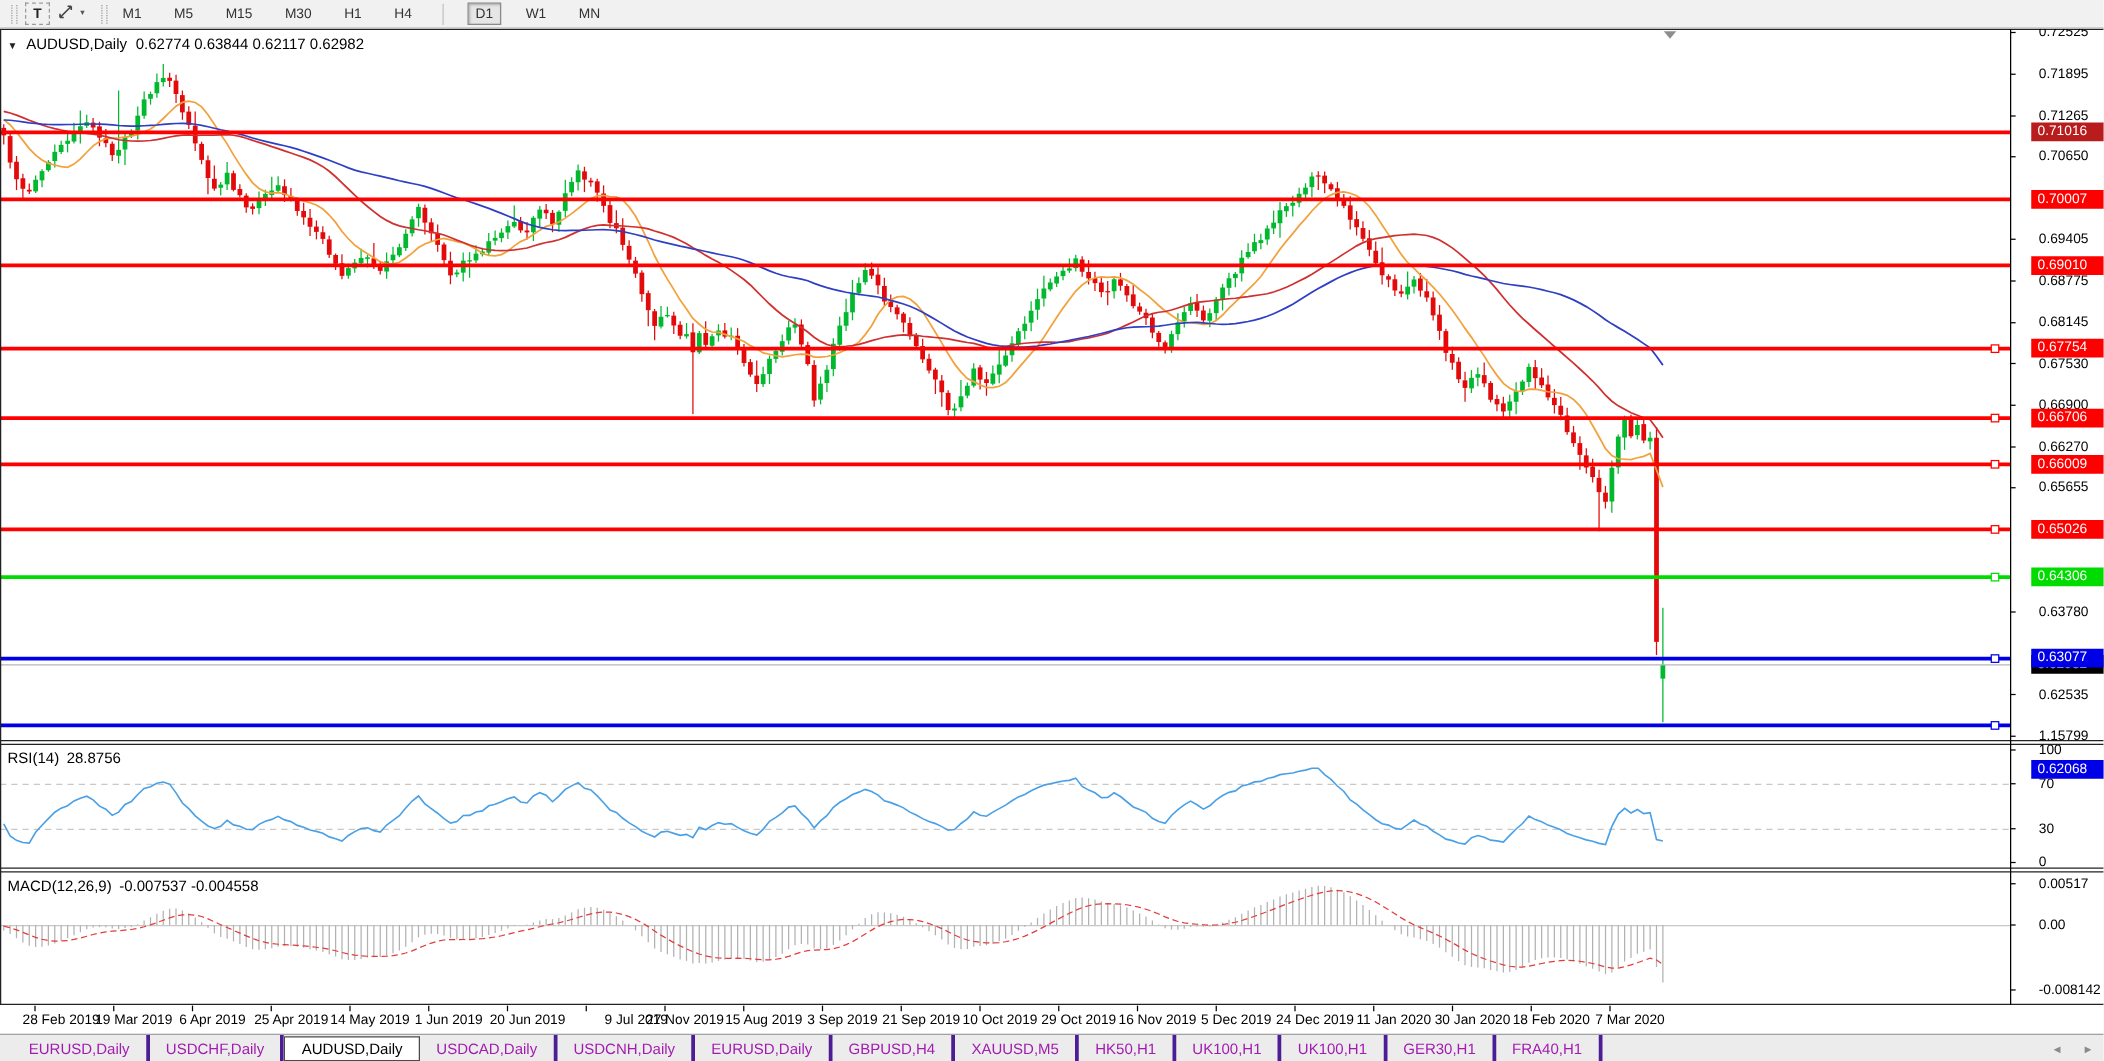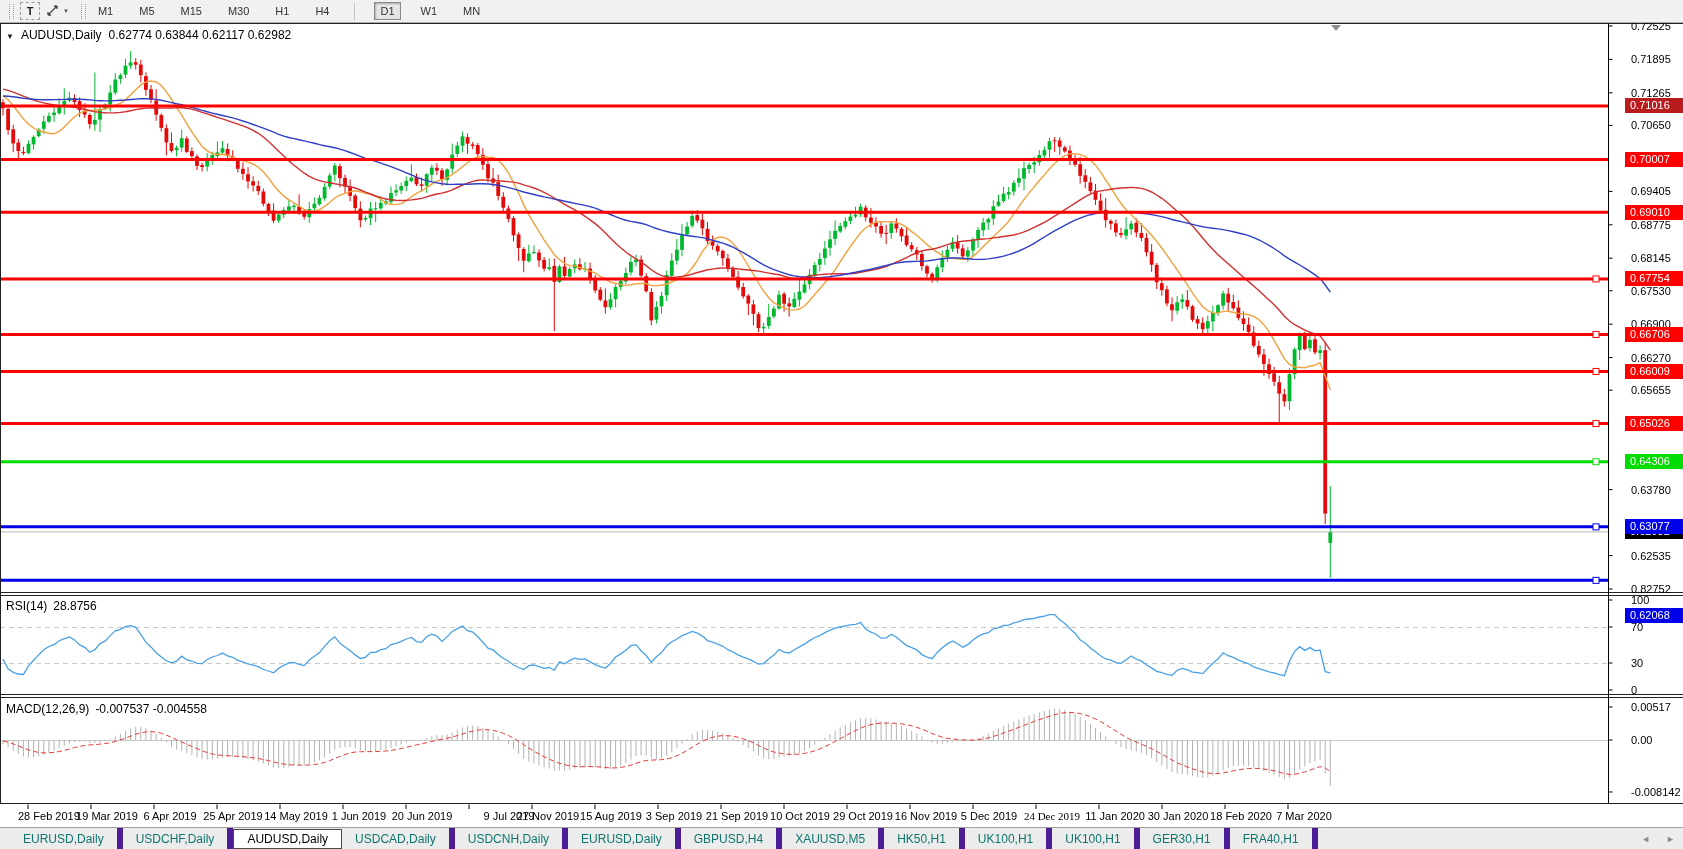--- a/index.html
+++ b/index.html
@@ -23,21 +23,21 @@
   #rsi-label{top:599px}
   #macd-label{top:702px}
   #shift-tri{position:absolute;left:1331px;top:25px;width:0;height:0;border-left:5px solid transparent;border-right:5px solid transparent;border-top:6px solid #8e8e8e;z-index:4}
   
   .tick-label{position:absolute;left:1615px;font-size:11px;line-height:14px;color:#000;white-space:nowrap}
   .plate{position:absolute;left:1609px;width:73px;height:15px;line-height:15px;font-size:11px;color:#fff;padding-left:5px;box-sizing:border-box;white-space:nowrap}
   .date-label{position:absolute;top:810px;font-size:11px;color:#000;white-space:nowrap}
   
   .tabbar{position:absolute;left:0;right:0;bottom:0;height:22px;background:#ececec;border-top:1px solid #a2a2a2;display:flex;align-items:center;z-index:6;box-sizing:border-box}
   #tabs{display:flex;align-items:center;height:100%;padding-left:10px}
-  .tab{display:flex;align-items:center;height:100%;padding:0 13px;font-size:12px;color:#0f766e;border-right:6px solid #4c1d95;box-sizing:border-box;white-space:nowrap}
+  .tab{display:flex;align-items:center;height:100%;padding:0 13px;font-size:12px;color:#a21caf;border-right:3px solid #4c1d95;box-sizing:border-box;white-space:nowrap}
   .tab.active{background:#fff;border:1px solid #4a4a4a;height:20px;color:#000}
   .tab-arrows{position:absolute;right:8px;display:flex;gap:16px;color:#8a8a8a;font-size:9px}
   .arr-l::before{content:"◄"}
   .arr-r::before{content:"►"}
 </style>
 </head>
 <body>
 
 <div id="app">
   <svg id="cv" width="1683" height="849">
@@ -908,21 +908,21 @@
       <div class="tick-label" style="top: 118.4px;">0.70650</div>
       <div class="tick-label" style="top: 184.401px;">0.69405</div>
       <div class="tick-label" style="top: 217.799px;">0.68775</div>
       <div class="tick-label" style="top: 251.198px;">0.68145</div>
       <div class="tick-label" style="top: 283.801px;">0.67530</div>
       <div class="tick-label" style="top: 317.199px;">0.66900</div>
       <div class="tick-label" style="top: 350.597px;">0.66270</div>
       <div class="tick-label" style="top: 383.201px;">0.65655</div>
       <div class="tick-label" style="top: 482.6px;">0.63780</div>
       <div class="tick-label" style="top: 548.602px; text-align: right;">0.62535</div>
-      <div class="tick-label" style="top: 582px;">0.82752</div>
+      <div class="tick-label" style="top: 582px;">1.15799</div>
       <div class="tick-label" style="top: 593px;">100</div>
       <div class="tick-label" style="top: 620px;">70</div>
       <div class="tick-label" style="top: 656px;">30</div>
       <div class="tick-label" style="top: 683px;">0</div>
       <div class="tick-label" style="top: 700px;">0.00517</div>
       <div class="tick-label" style="top: 733px; text-align: right;">0.00</div>
       <div class="tick-label" style="top: 784.97px;">-0.008142</div>
       <div class="plate" style="top: 524.405px; background: rgb(0, 0, 0);">0.62982</div>
       <div class="plate" style="top: 98.4969px; background: #b91c1c;">0.71016</div>
       <div class="plate" style="top: 151.987px; background: rgb(255, 0, 0);">0.70007</div>
@@ -943,21 +943,21 @@
       <div class="date-label" style="left: 406px; transform: translateX(-50%);">20 Jun 2019</div>
       <div class="date-label" style="left: 469px; transform: translateX(-50%); padding-left: 48px;">9 Jul 2019</div>
       <div class="date-label" style="left: 532px; transform: translateX(-50%);">27 Nov 2019</div>
       <div class="date-label" style="left: 595px; transform: translateX(-50%);">15 Aug 2019</div>
       <div class="date-label" style="left: 658px; transform: translateX(-50%);">3 Sep 2019</div>
       <div class="date-label" style="left: 721px; transform: translateX(-50%);">21 Sep 2019</div>
       <div class="date-label" style="left: 784px; transform: translateX(-50%); text-align: right;">10 Oct 2019</div>
       <div class="date-label" style="left: 847px; transform: translateX(-50%);">29 Oct 2019</div>
       <div class="date-label" style="left: 910px; transform: translateX(-50%);">16 Nov 2019</div>
       <div class="date-label" style="left: 973px; transform: translateX(-50%);">5 Dec 2019</div>
-      <div class="date-label" style="left: 1036px; transform: translateX(-50%); font-family: Liberation Serif, serif;">24 Dec 2019</div>
+      <div class="date-label" style="left: 1036px; transform: translateX(-50%);">24 Dec 2019</div>
       <div class="date-label" style="left: 1099px; transform: translateX(-50%);">11 Jan 2020</div>
       <div class="date-label" style="left: 1162px; transform: translateX(-50%);">30 Jan 2020</div>
       <div class="date-label" style="left: 1225px; transform: translateX(-50%);">18 Feb 2020</div>
       <div class="date-label" style="left: 1288px; transform: translateX(-50%);">7 Mar 2020</div>
     </div>
 
   <div class="toolbar">
     <div class="grip"></div>
     <button class="tbtn ticon">T</button>
     <button class="tbtn tool caret-down">

